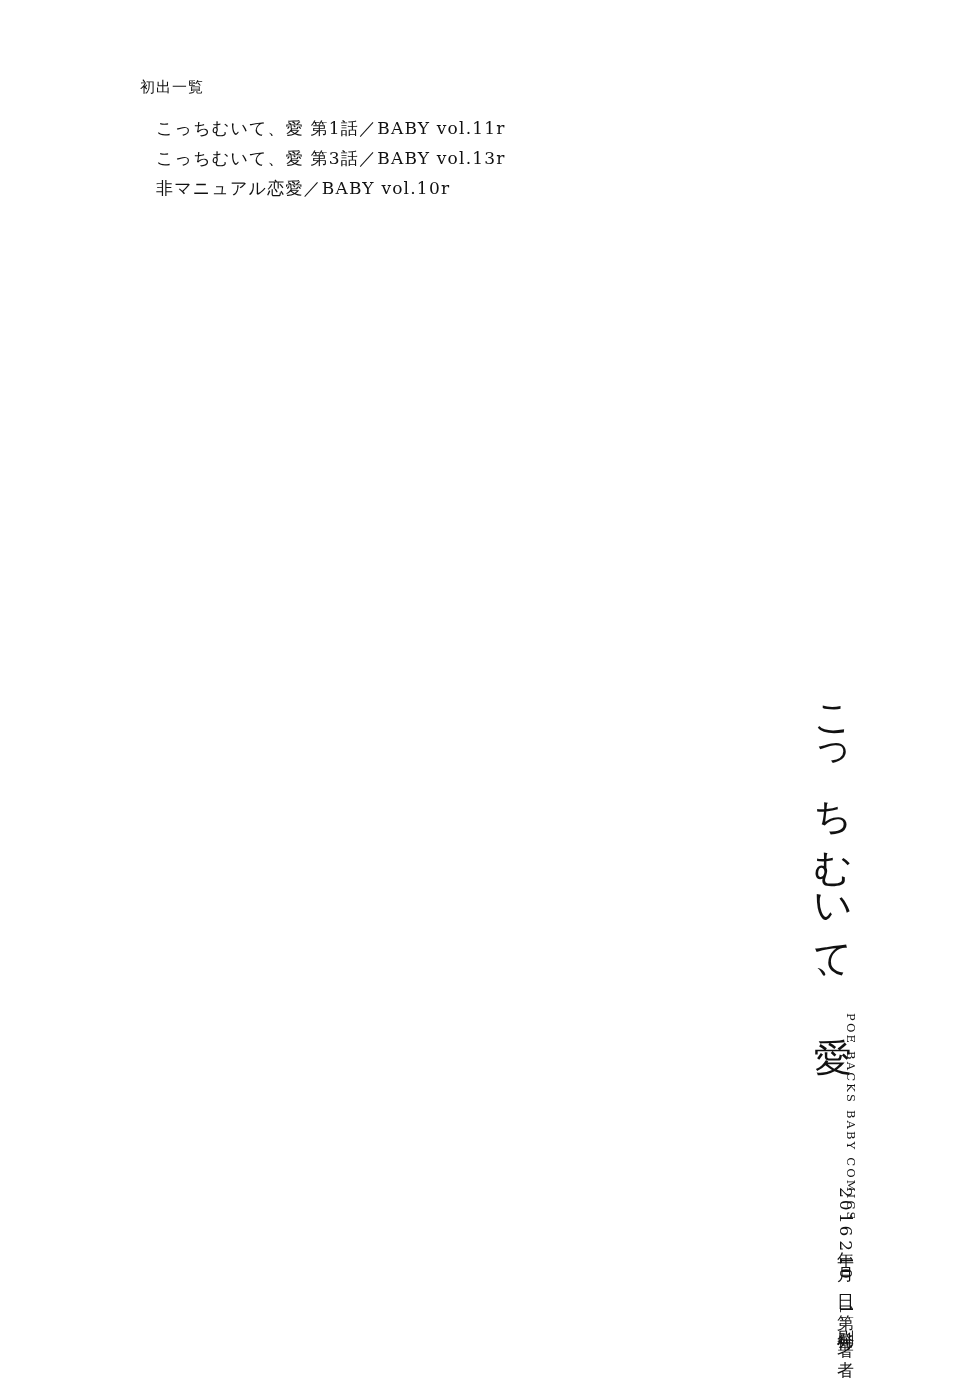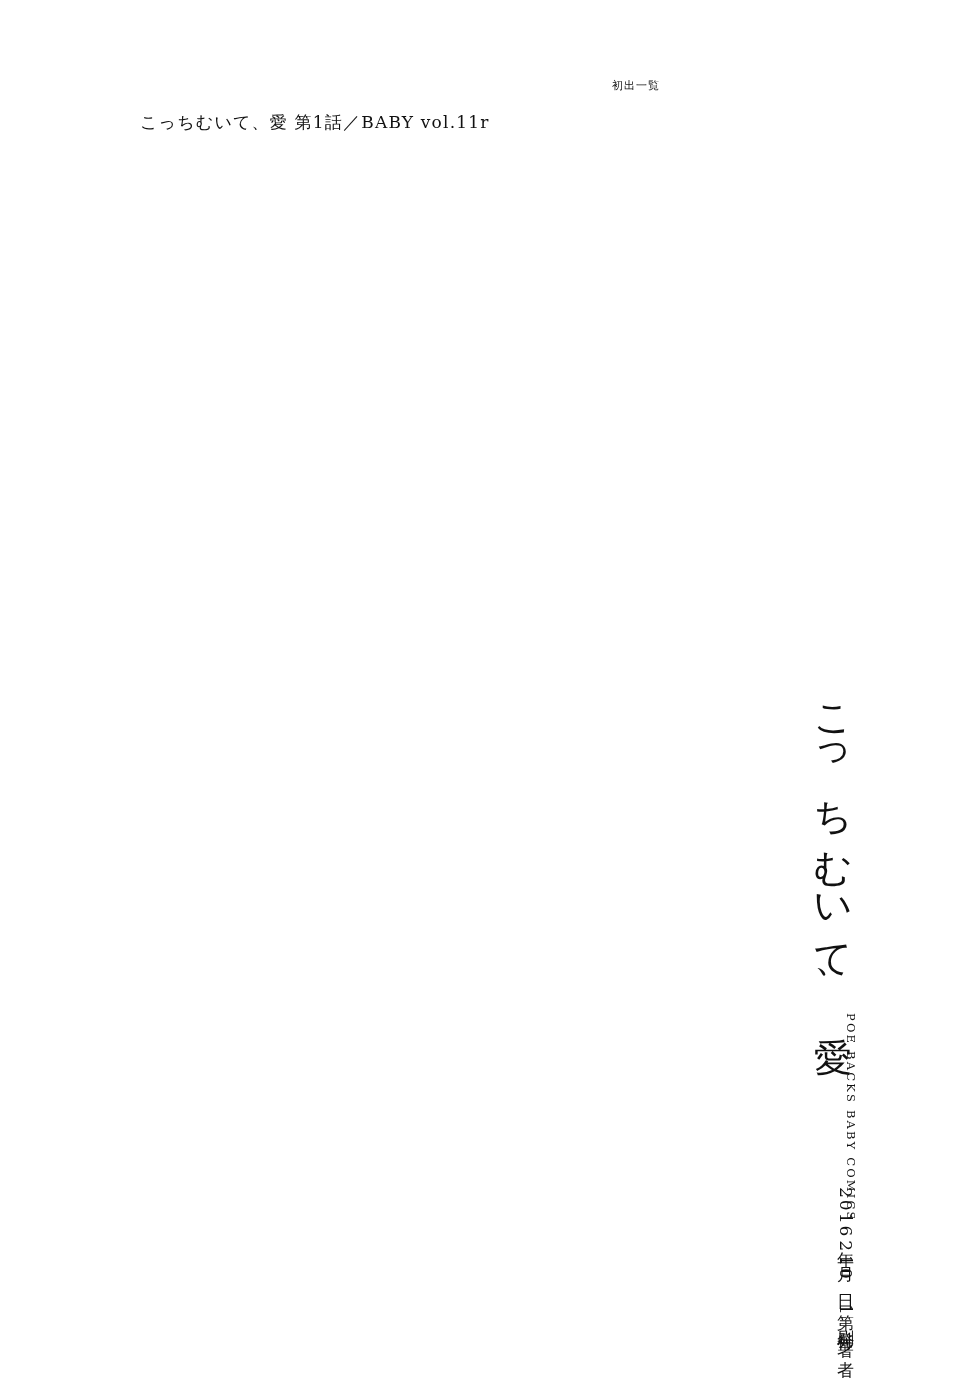--- a/index.html
+++ b/index.html
@@ -17,29 +17,28 @@
   }
 
   
   .credits-block {
     position: absolute;
     left: 140px;
     top: 78px;
     width: 520px;
   }
   .credits-heading {
-    font-size: 11px;
+    font-size: 15px;
     letter-spacing: 1px;
-    margin-bottom: 14px;
+    margin-bottom: 6px;
     font-family: "DejaVu Serif", "Liberation Serif", serif;
-    text-align: right;
   }
   .credits-list {
     list-style: none;
-    margin: 0;
+    margin: 16px;
     padding: 0;
   }
   .credits-list li {
     font-size: 17px;
     letter-spacing: 1.2px;
     line-height: 30px;
     white-space: nowrap;
     font-family: "DejaVu Serif", "Liberation Serif", serif;
   }
 
@@ -100,20 +99,22 @@
     font-family: "DejaVu Serif", "Liberation Serif", serif;
   }
 </style>
 </head>
 <body>
 
 <div class="credits-block">
   <div class="credits-heading">初出一覧</div>
   <ul class="credits-list">
     <li>こっちむいて、愛  第1話／BABY vol.11r</li>
+    <li>こっちむいて、愛  第3話／BABY vol.13r</li>
+    <li>非マニュアル恋愛／BABY vol.10r</li>
   </ul>
 </div>
 
 <div class="colophon">
 
   <div class="col col-title">こっちむいて、愛</div>
   <div class="col col-series">POE BACKS  BABY COMICS</div>
 
   <div class="col col-date">2016年2月10日　第1刷発行</div>
 

